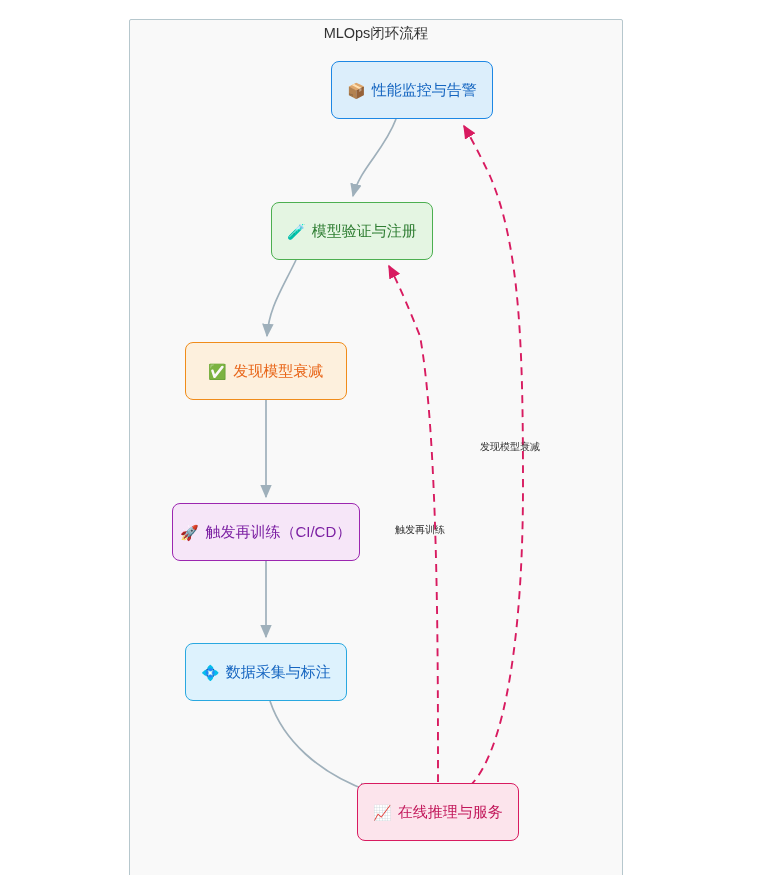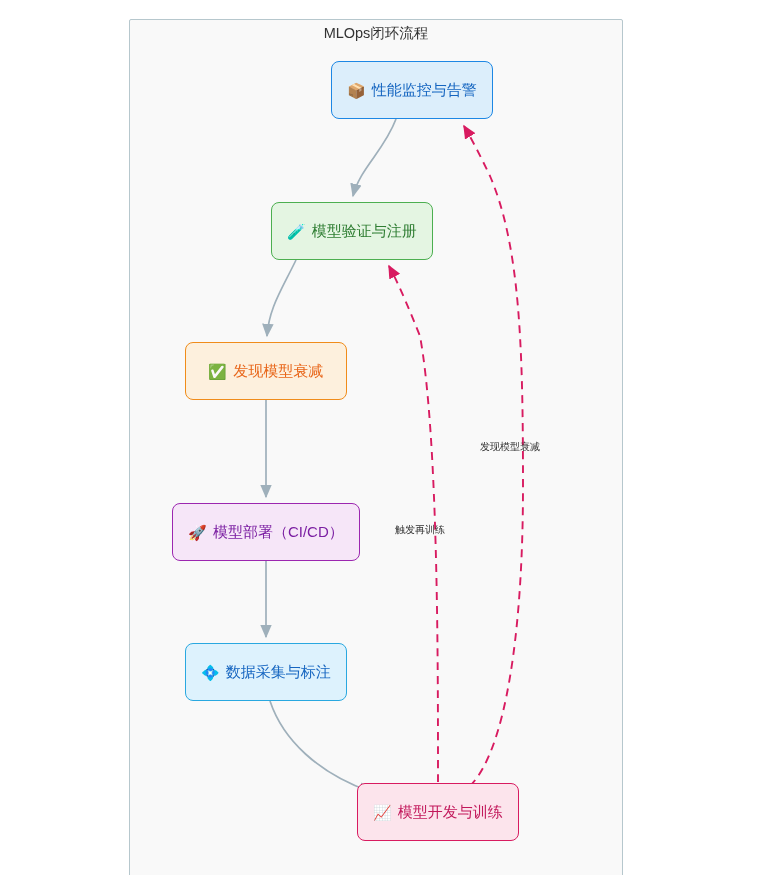--- a/index.html
+++ b/index.html
@@ -127,34 +127,34 @@
   <div class="node" id="node-2" style="left: 185px; top: 326px; width: 162px; height: 58px; background: rgb(253, 240, 221); border: 1.8px solid rgb(240, 140, 26); color: rgb(232, 102, 26);">
     <span class="nlabel">
       <span class="nicon">✅</span>
       <span class="ntext">发现模型衰减</span>
     </span>
   </div>
 
   <div class="node" id="node-3" style="left: 172px; top: 487px; width: 188px; height: 58px; background: rgb(246, 230, 248); border: 1.8px solid rgb(156, 39, 176); color: rgb(123, 31, 162);">
     <span class="nlabel">
       <span class="nicon">🚀</span>
-      <span class="ntext">模型部署（CI/CD）</span>
+      <span class="ntext">触发再训练（CI/CD）</span>
     </span>
   </div>
 
   <div class="node" id="node-4" style="left: 185px; top: 627px; width: 162px; height: 58px; background: rgb(221, 242, 253); border: 1.8px solid rgb(41, 168, 224); color: rgb(21, 101, 192);">
     <span class="nlabel">
       <span class="nicon">💠</span>
       <span class="ntext">数据采集与标注</span>
     </span>
   </div>
 
   <div class="node" id="node-5" style="left: 357px; top: 767px; width: 162px; height: 58px; background: rgb(252, 228, 236); border: 1.8px solid rgb(216, 27, 96); color: rgb(194, 24, 91);">
     <span class="nlabel">
       <span class="nicon">📈</span>
-      <span class="ntext">模型开发与训练</span>
+      <span class="ntext">在线推理与服务</span>
     </span>
   </div>
 
   <div class="edge-label" id="elabel-0" style="left: 395px; top: 507px; font-family: Liberation Serif, serif;">触发再训练</div>
   <div class="edge-label" id="elabel-1" style="left: 480px; top: 424px;">发现模型衰减</div>
 
 </div>
 
 </body></html>

